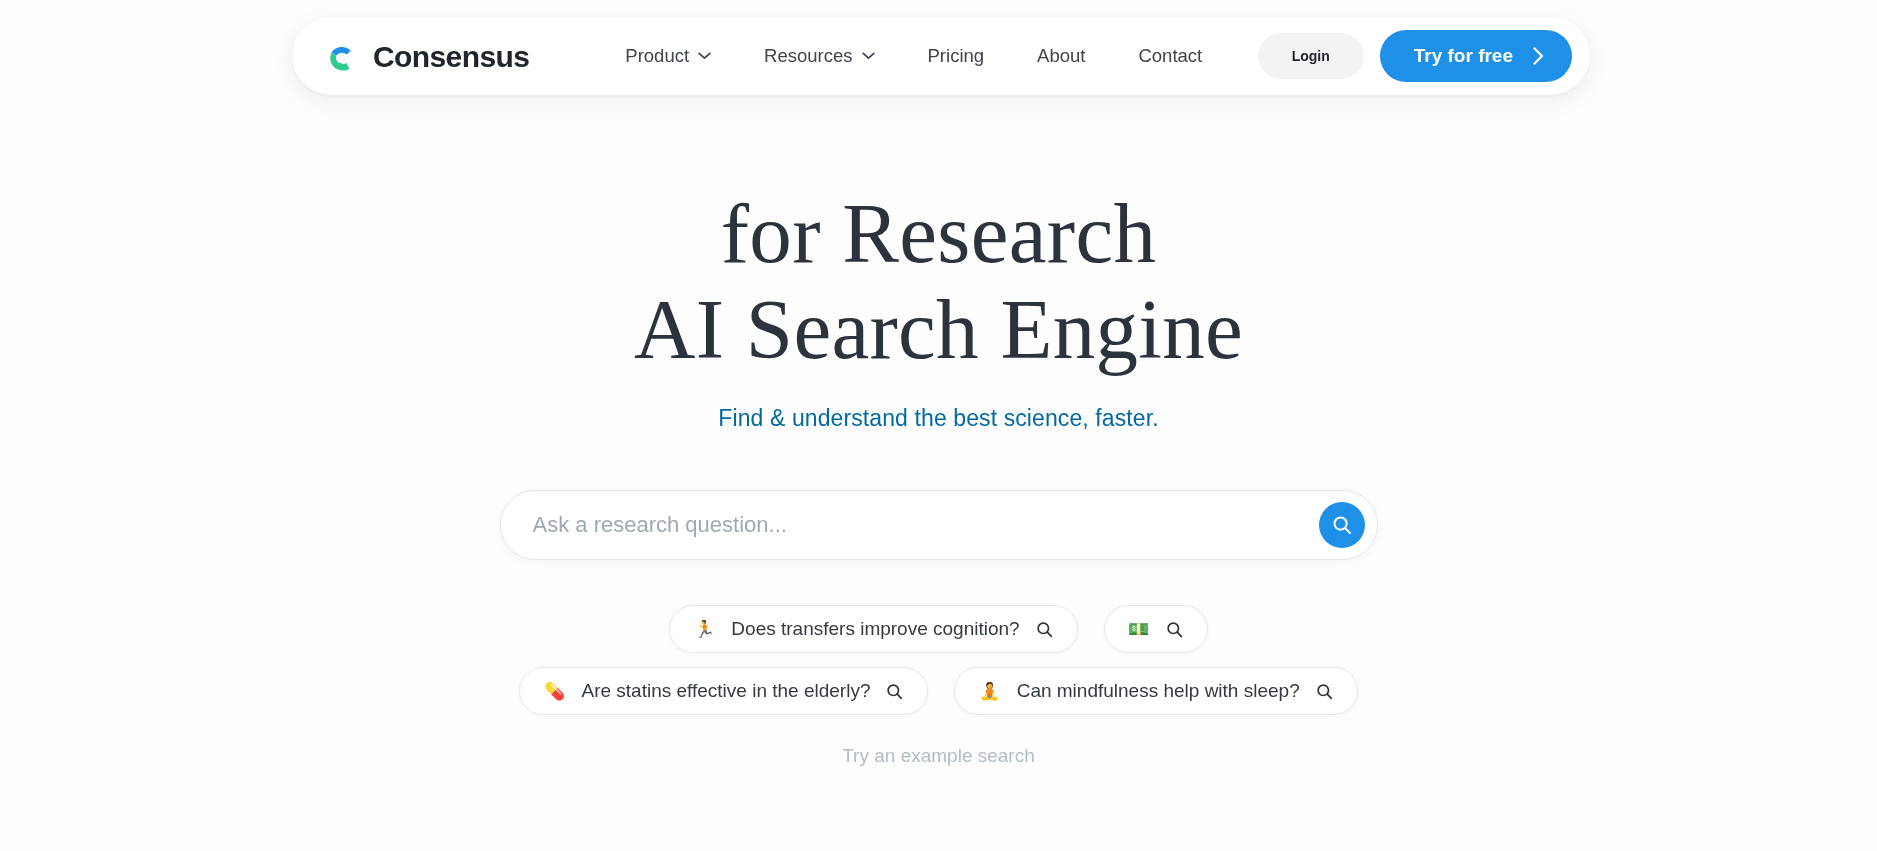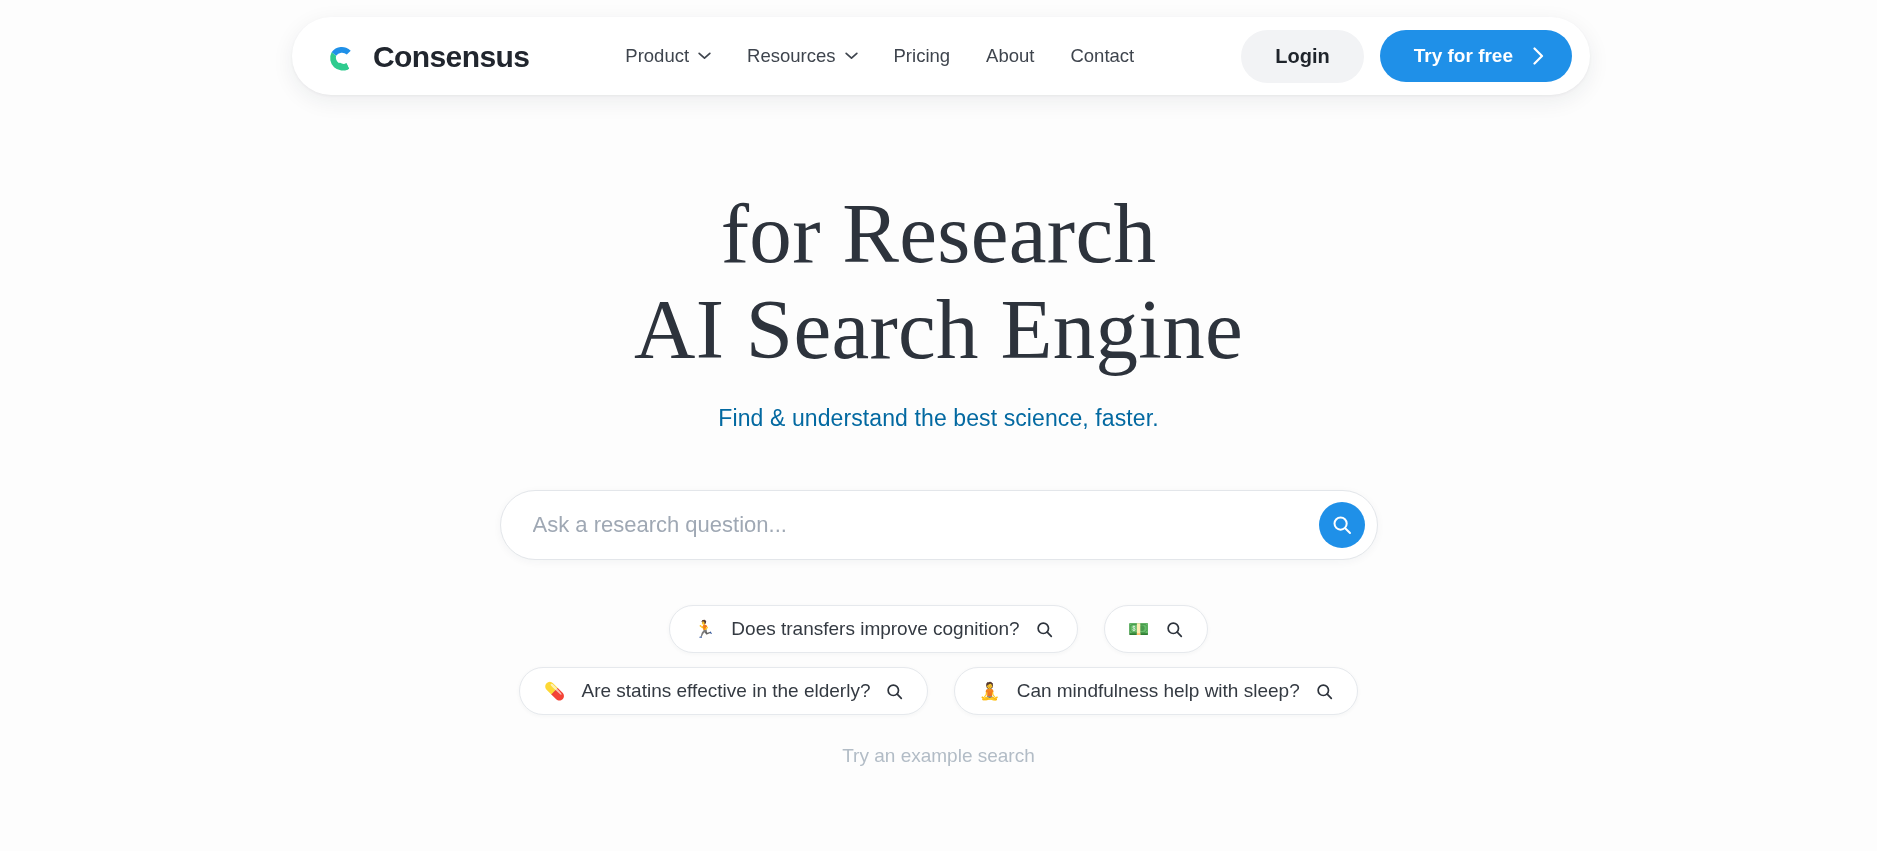--- a/index.html
+++ b/index.html
@@ -61,21 +61,21 @@
     font-weight: 700;
     letter-spacing: -0.6px;
     color: #21262e;
     white-space: nowrap;
   }
 
   
   .nav {
     display: flex;
     align-items: center;
-    gap: 0px;
+    gap: 17px;
     margin-left: 78px;
   }
   .nav-item {
     display: flex;
     align-items: center;
     gap: 9px;
     padding: 8px 18px;
     font-size: 18.5px;
     color: #3e444d;
     white-space: nowrap;
@@ -94,21 +94,21 @@
   
   .header-actions {
     display: flex;
     align-items: center;
     gap: 16px;
     flex: 0 0 auto;
   }
   .btn-login {
     background: #f2f3f5;
     color: #1f242b;
-    font-size: 20px;
+    font-size: 14px;
     font-weight: 700;
     border: none;
     border-radius: 28px;
     padding: 15px 34px;
     cursor: pointer;
     font-family: inherit;
     white-space: nowrap;
   }
   .btn-cta {
     background: #1f90e8;

